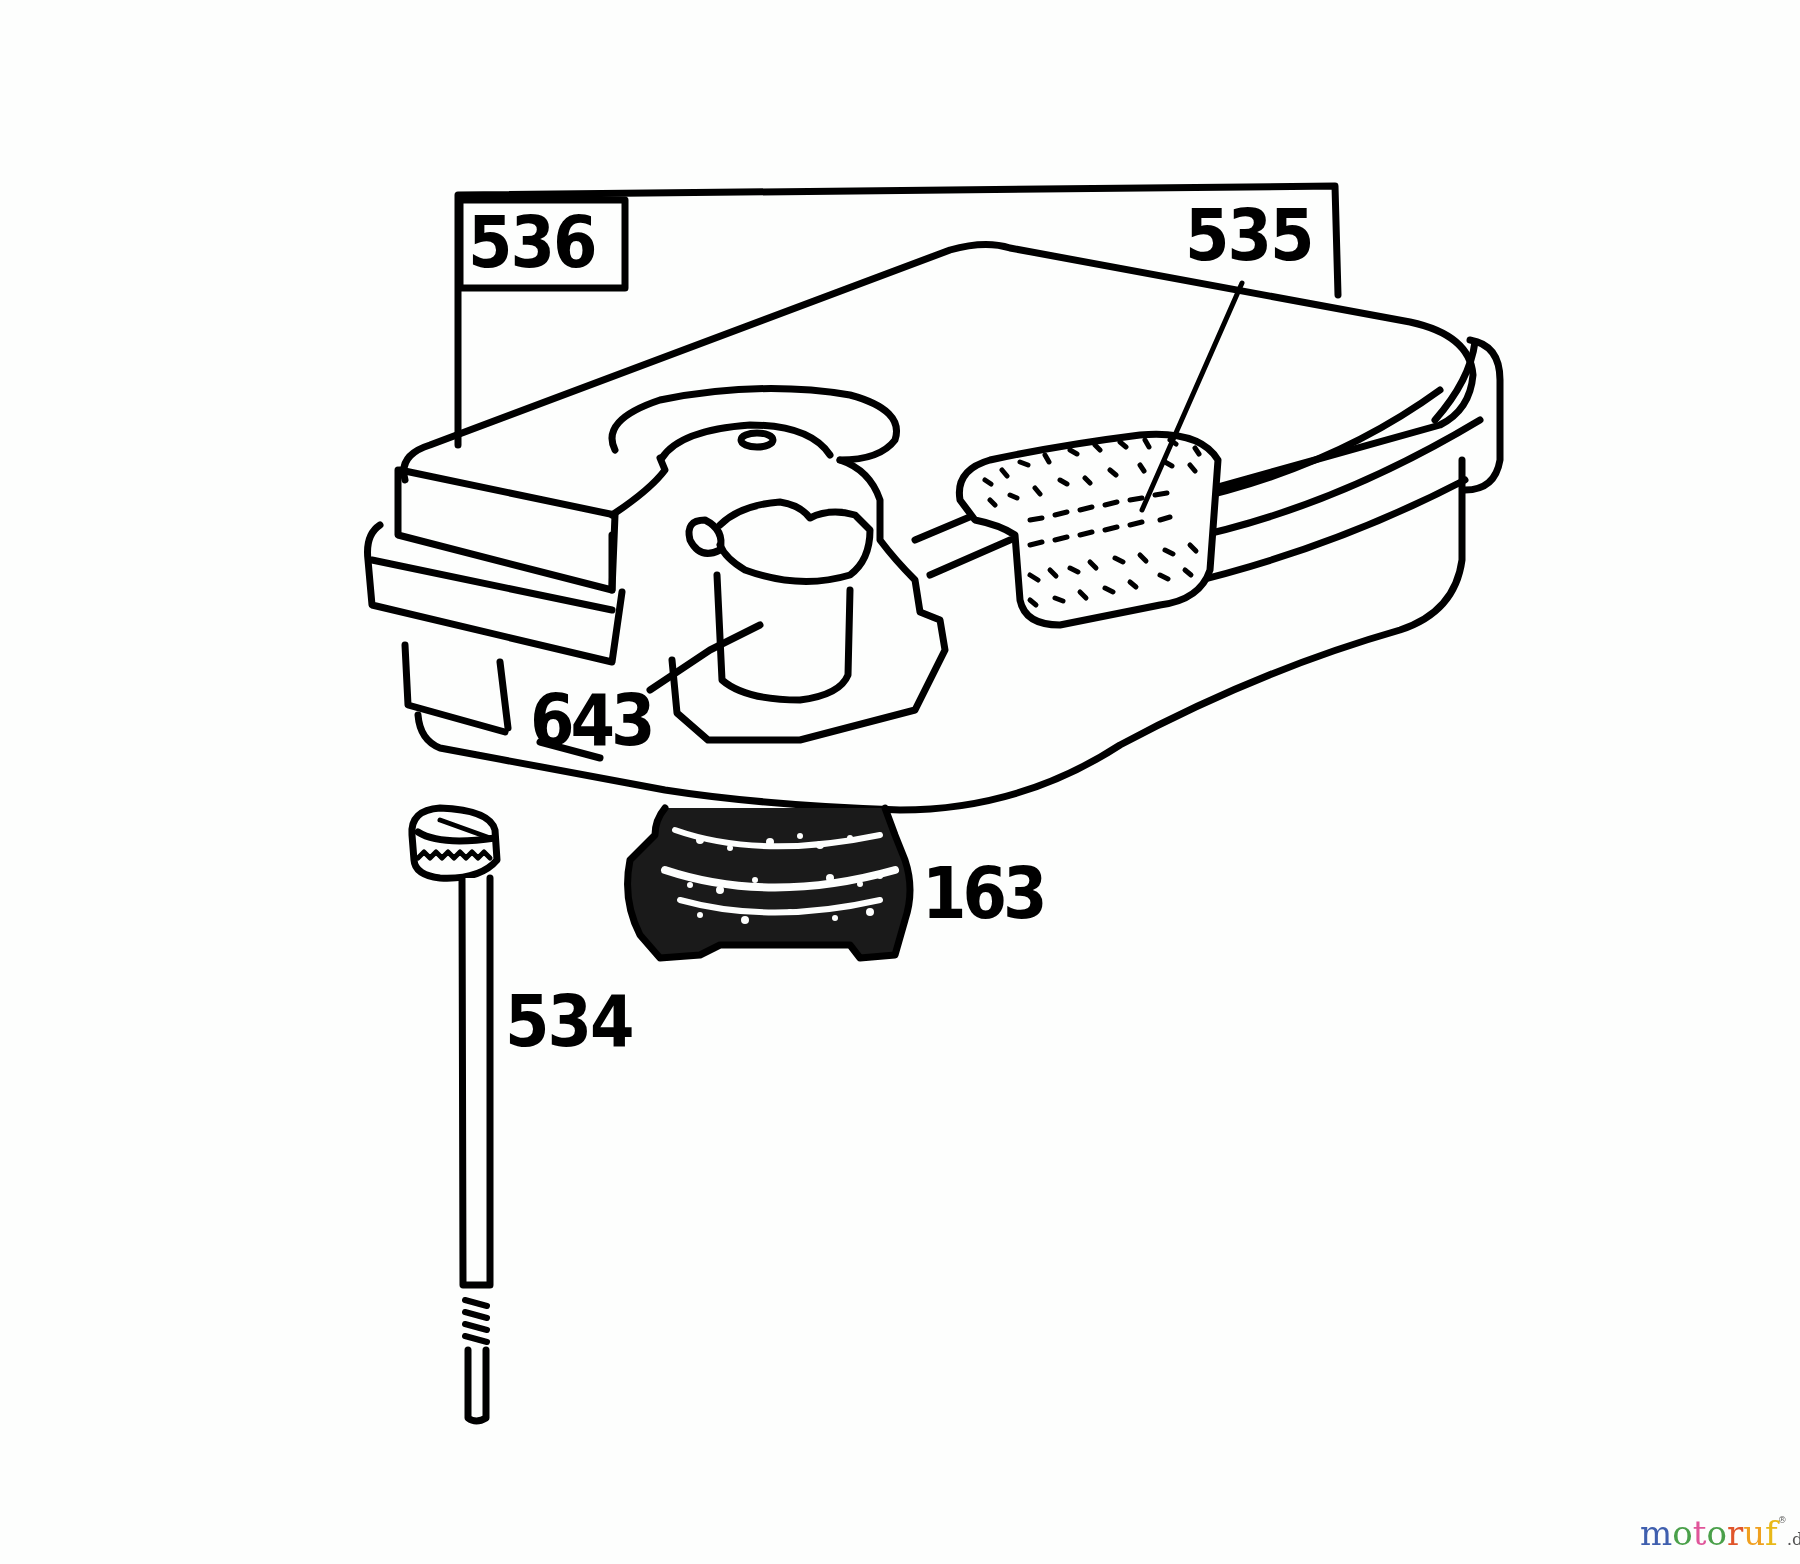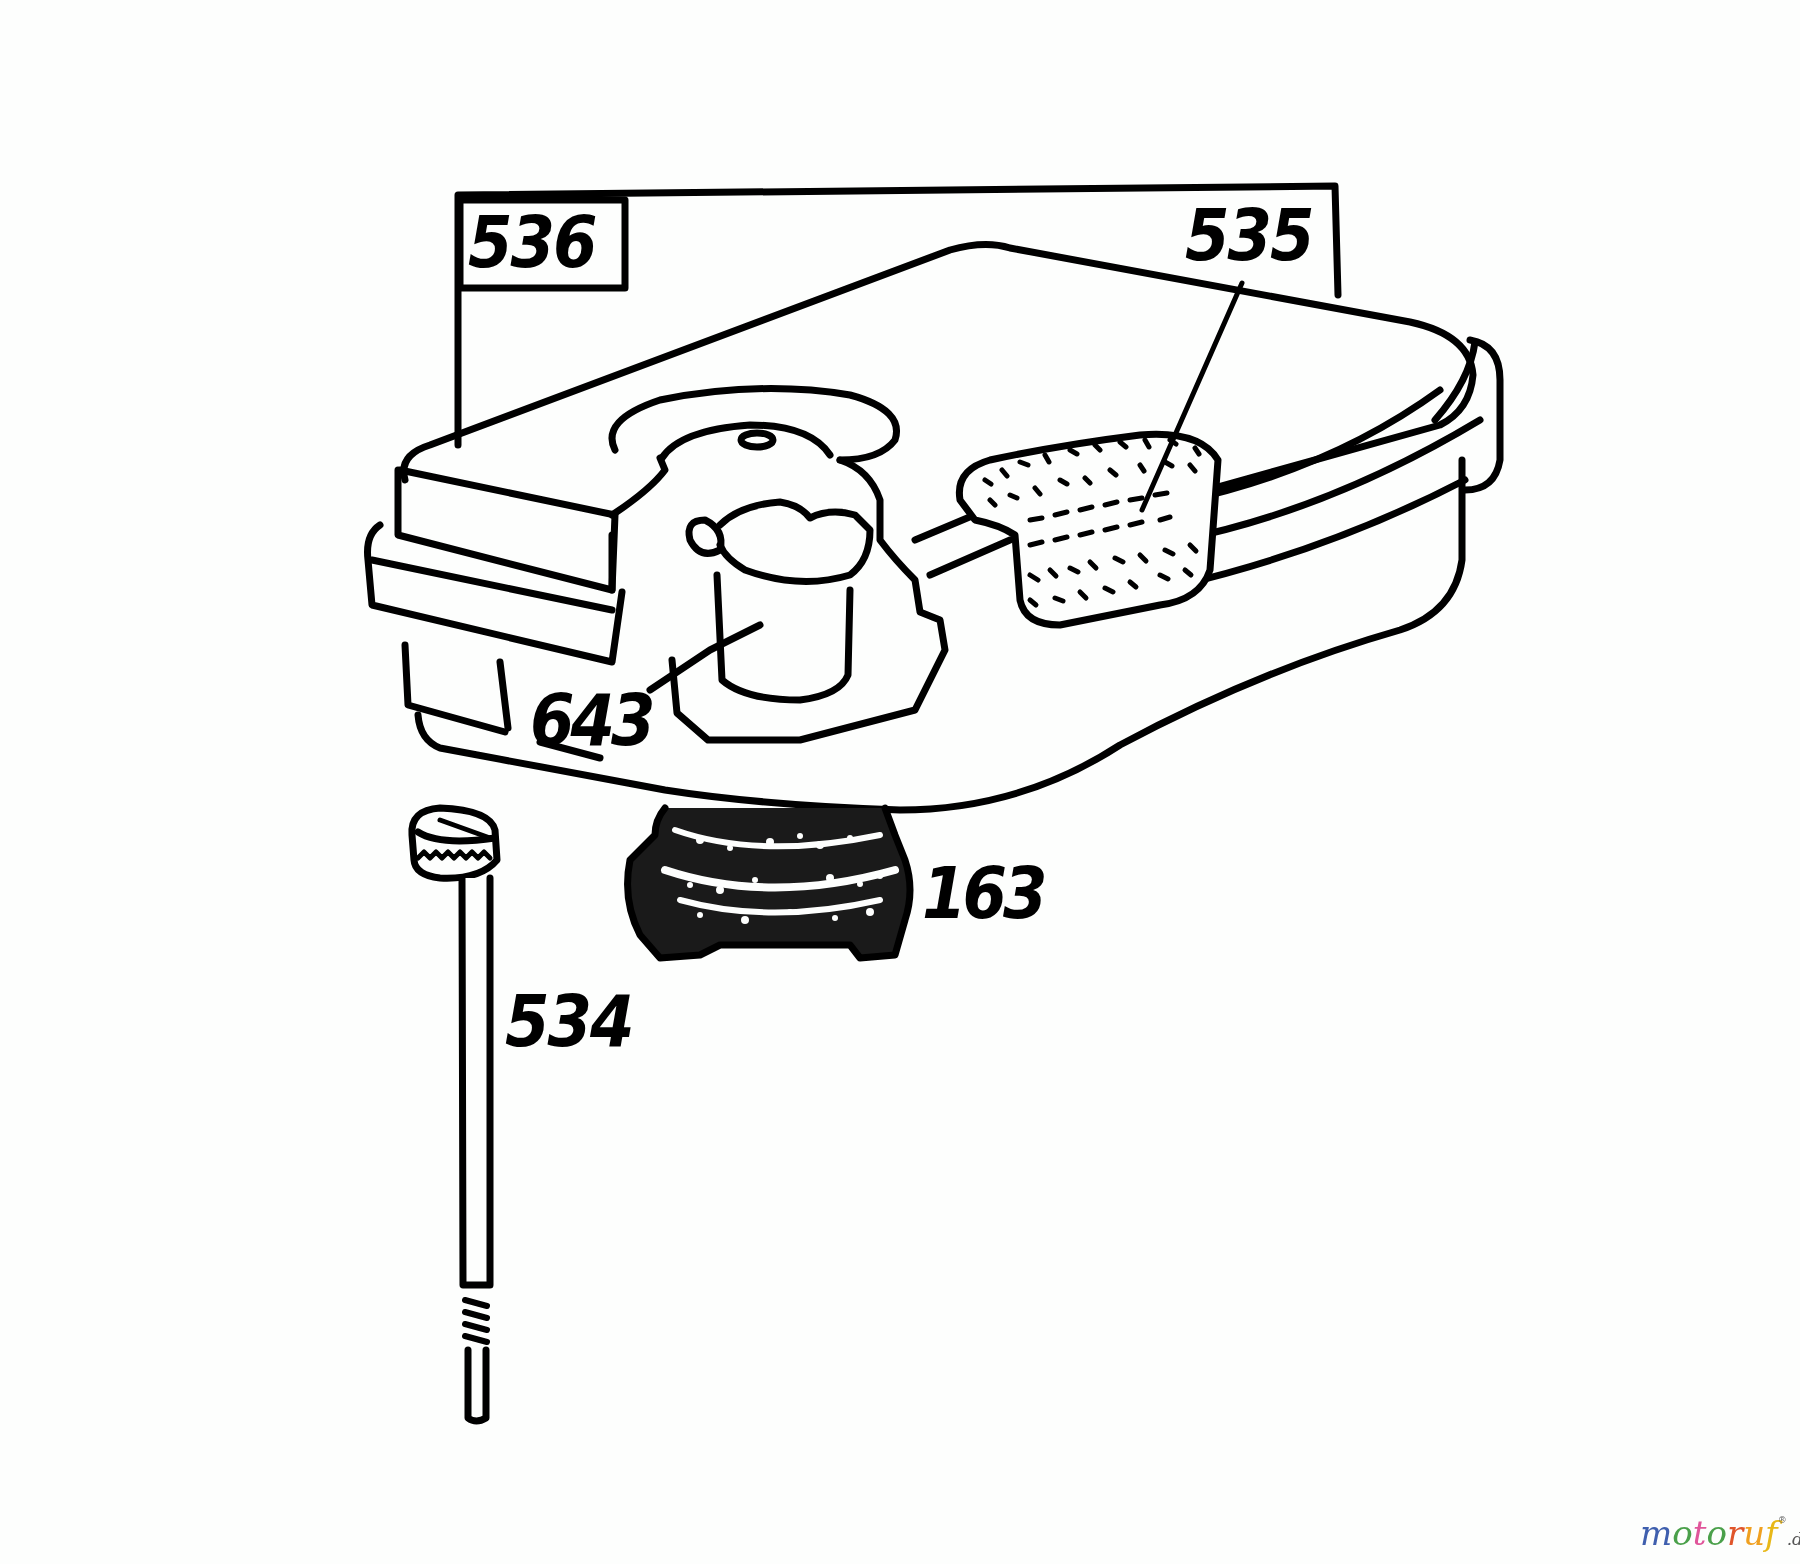--- a/index.html
+++ b/index.html
@@ -3,21 +3,20 @@
 <meta charset="utf-8">
 <style>
   html, body { margin: 0; padding: 0; background: #fdfefd; }
   #stage {
     position: relative;
     width: 1800px;
     height: 1564px;
     background: #fdfefd;
     overflow: hidden;
     font-family: "DejaVu Sans", sans-serif;
-    font-style: italic;
   }
   svg.drawing { position: absolute; left: 0; top: 0; }
   .part-label {
     position: absolute;
     font-family: "DejaVu Sans", sans-serif;
     font-weight: bold;
     color: #000;
     letter-spacing: -2px;
     line-height: 1;
     font-size: 64px;

